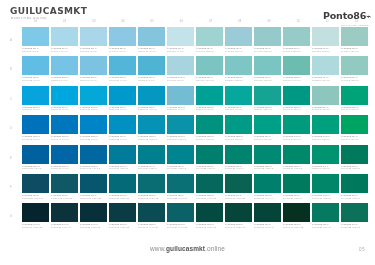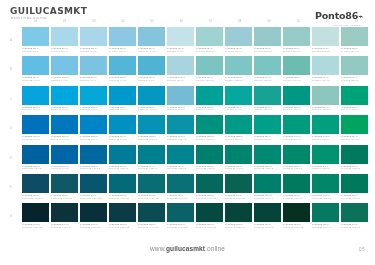--- a/index.html
+++ b/index.html
@@ -20,21 +20,21 @@
     position:absolute;left:10px;top:6px;
     font-size:9px;letter-spacing:.4px;font-weight:700;
     color:#4a4a4a;white-space:nowrap;
     font-family:"DejaVu Sans", sans-serif;
   }
   .logo-left .lg-sub{
     display:block;font-size:2.6px;letter-spacing:.6px;
     font-weight:400;color:#9b9b9b;margin-top:.5px;margin-left:1px;
   }
   .logo-right{
-    position:absolute;right:12px;top:5px;text-align:right;
+    position:absolute;right:4px;top:5px;text-align:right;
   }
   .logo-right .lg-main{
     font-size:9.5px;font-weight:700;color:#3d3d3d;letter-spacing:-.2px;
     font-family:"DejaVu Sans", sans-serif;white-space:nowrap;
   }
   .logo-right .lg-mark{font-size:8px;}
   .logo-right .lg-sub{
     display:block;font-size:2.5px;letter-spacing:.5px;
     color:#a5a5a5;margin-top:.5px;
   }

